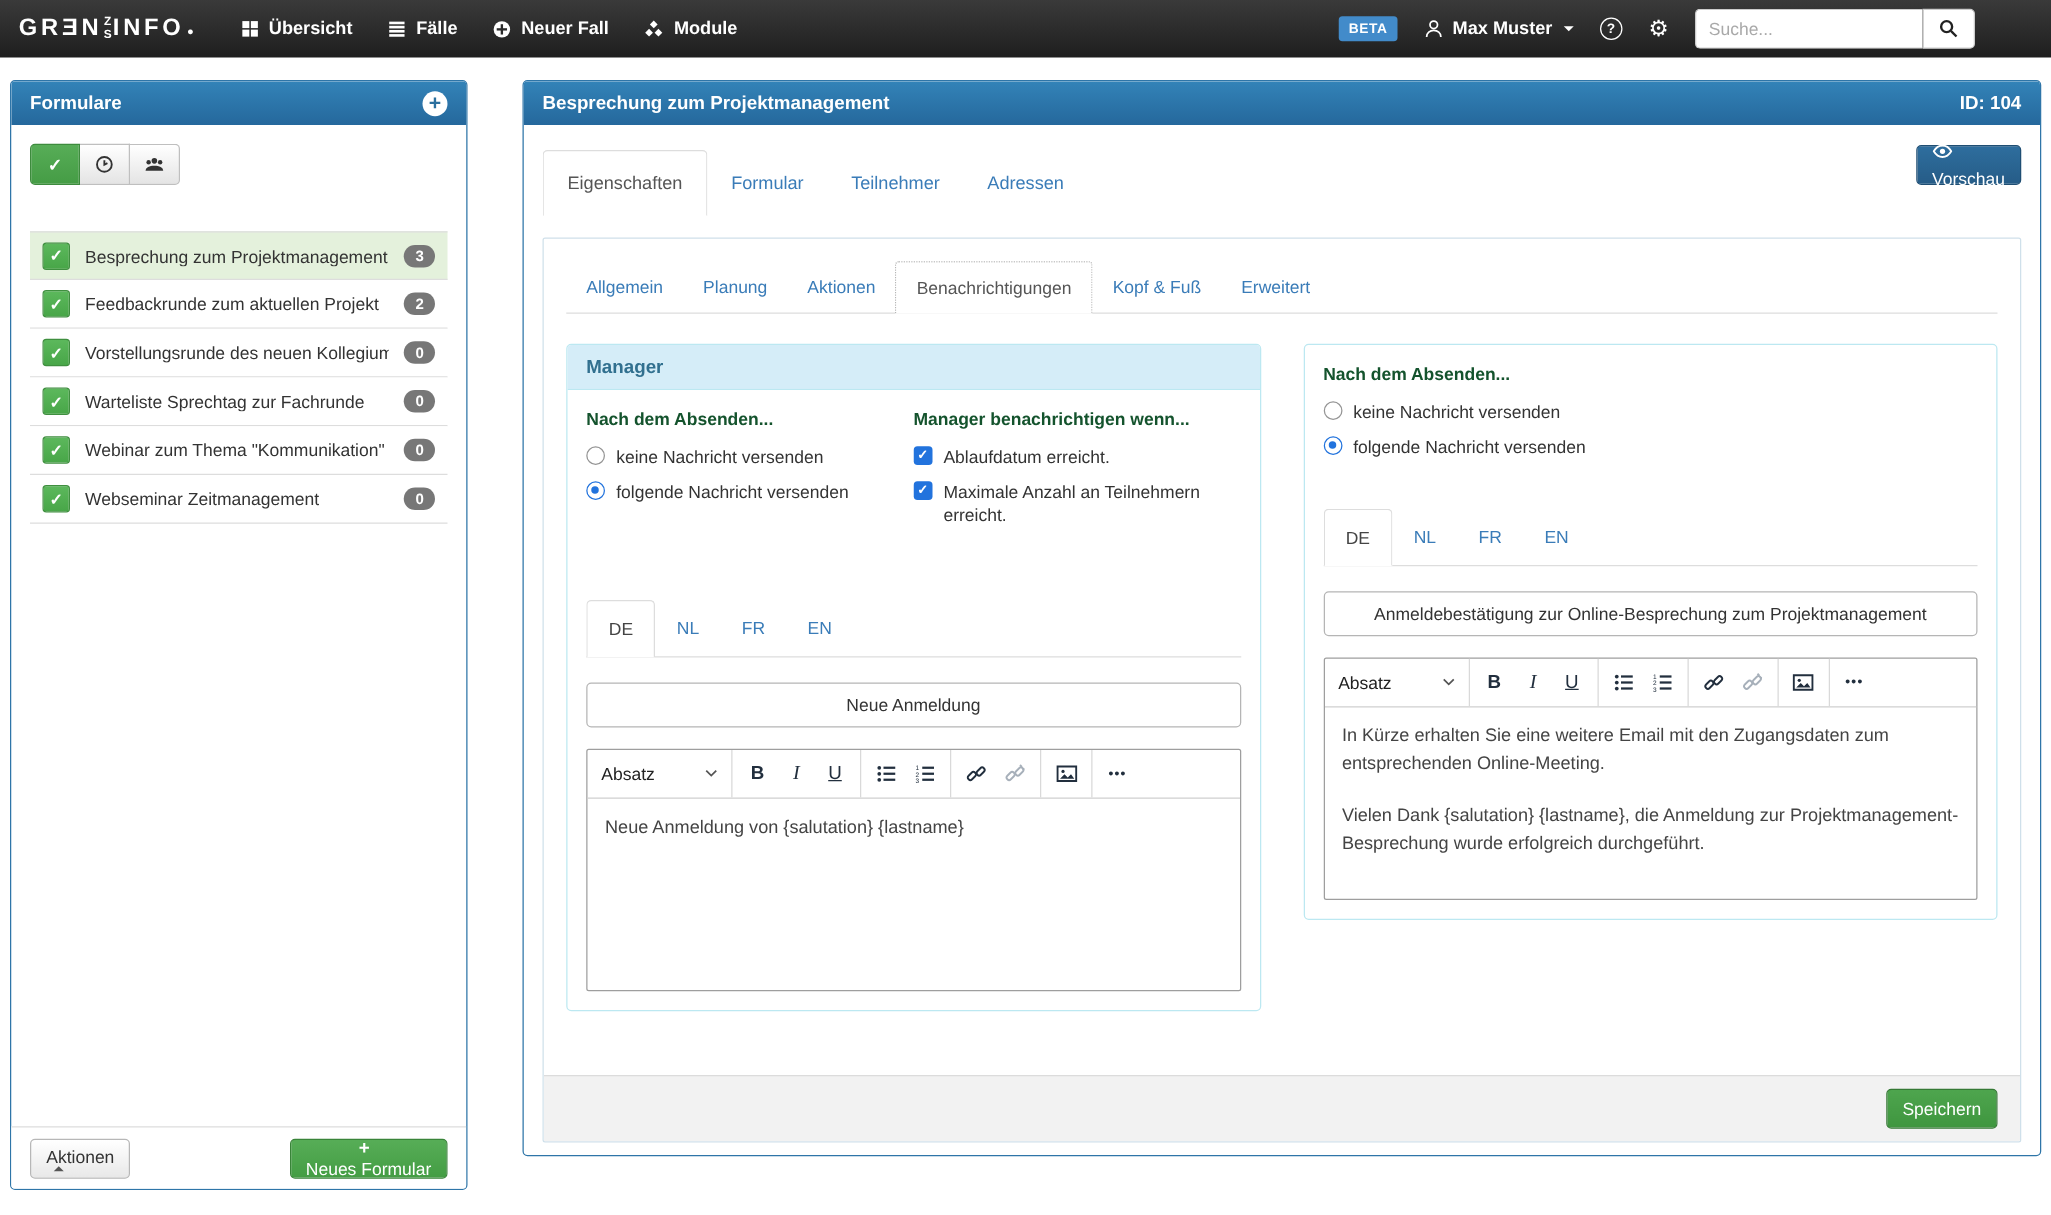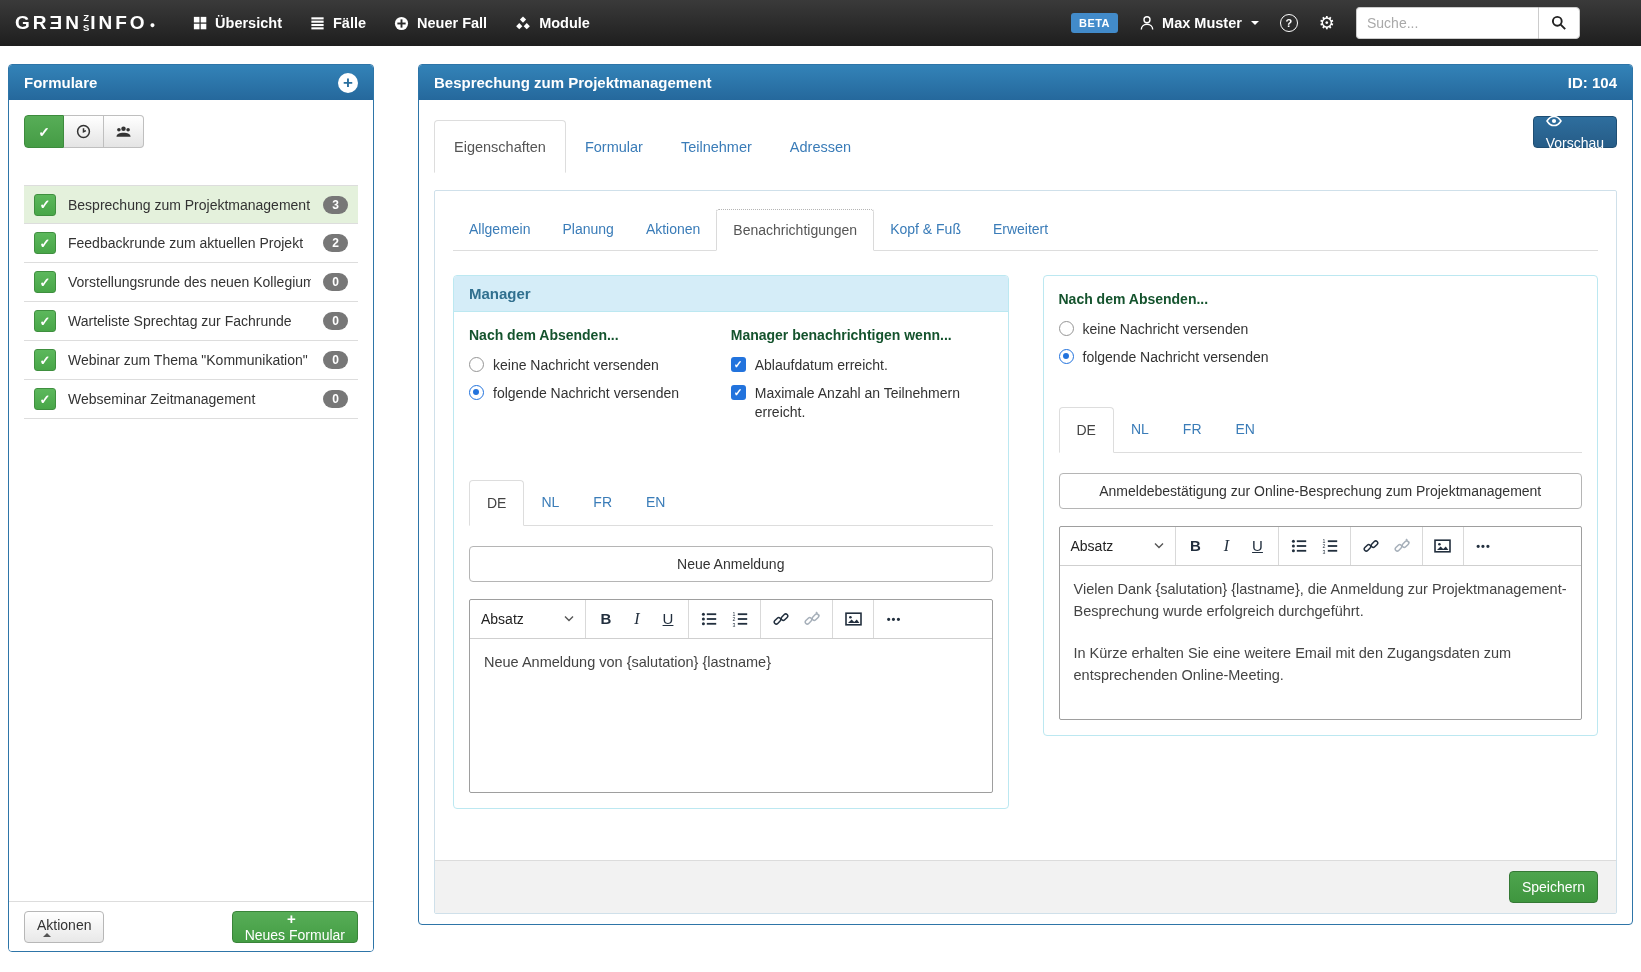--- a/index.html
+++ b/index.html
@@ -551,22 +551,22 @@
                         <circle cx="5.4" cy="6.2" r="1.3" fill="#222f3e"></circle>
                         <path d="M3 12l3.6-3.6 2.6 2.6 2.6-2.6 2.6 3.6z" fill="#222f3e"></path>
                       </svg>
                   </div>
                 </div>
                 <div class="tgroup">
                   <div class="tbtn more">•••</div>
                 </div>
               </div>
               <div class="editor-content">
+                <p>In Kürze erhalten Sie eine weitere Email mit den Zugangsdaten zum entsprechenden Online-Meeting.</p>
                 <p>Vielen Dank {salutation} {lastname}, die Anmeldung zur Projektmanagement-Besprechung wurde erfolgreich durchgeführt.</p>
-                <p>In Kürze erhalten Sie eine weitere Email mit den Zugangsdaten zum entsprechenden Online-Meeting.</p>
               </div>
             </div>
           </div>
         </div>
 
       </div>
 
       <div class="tab-box-footer">
         <button class="btn btn-green-save">Speichern</button>
       </div>

